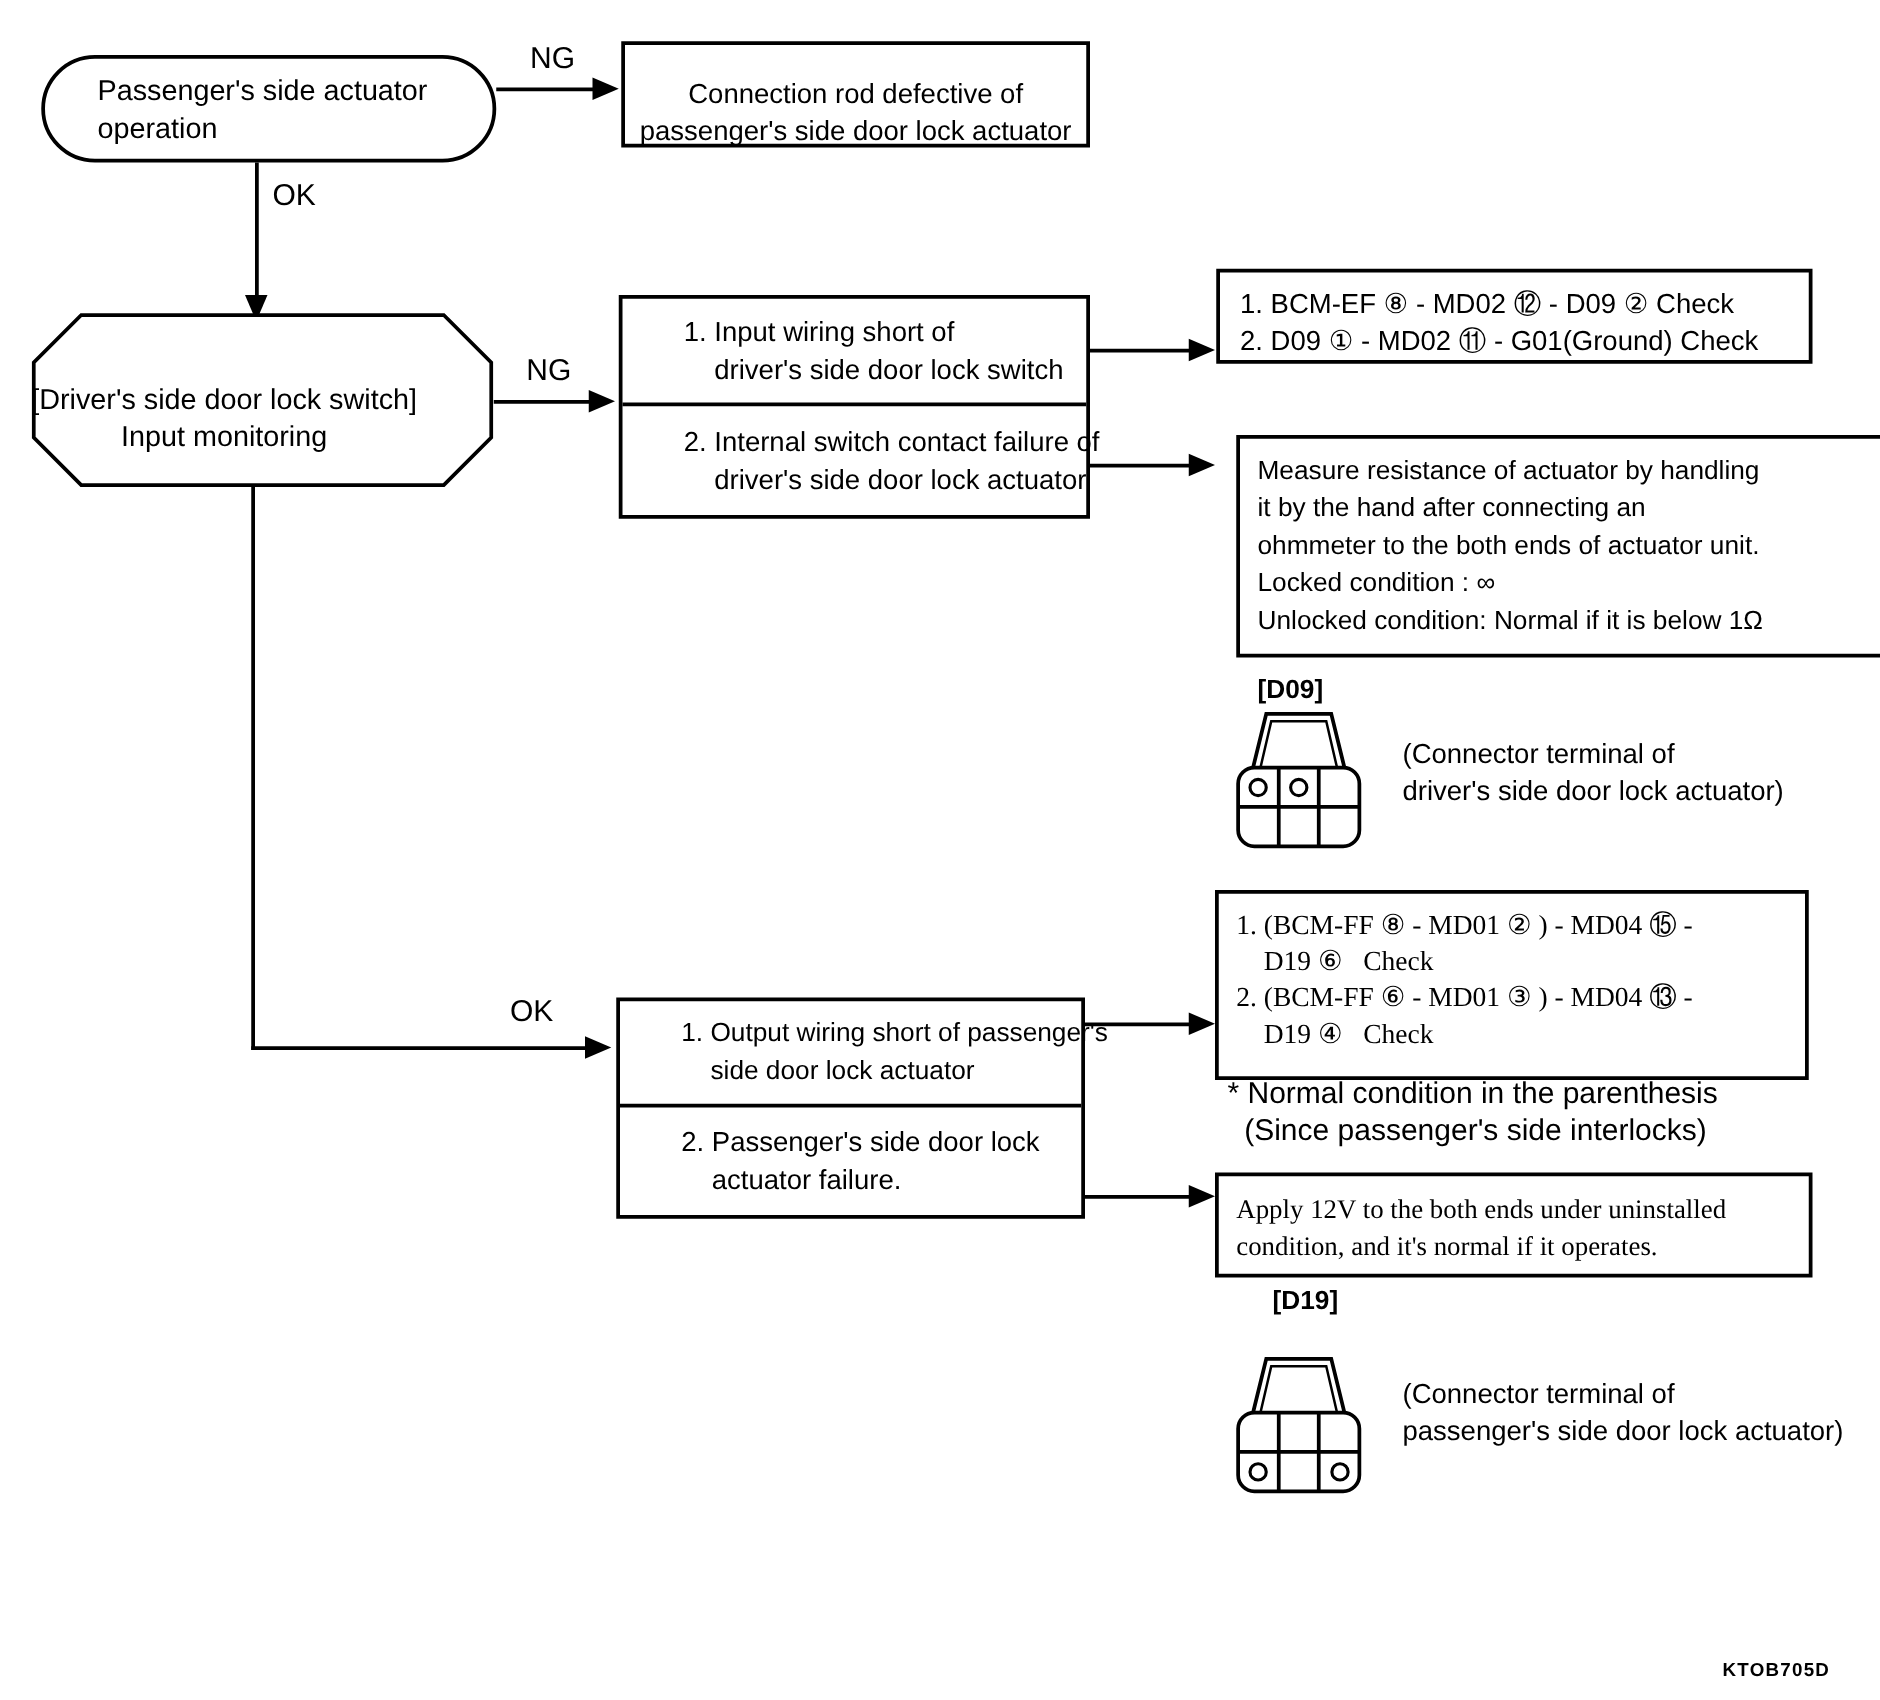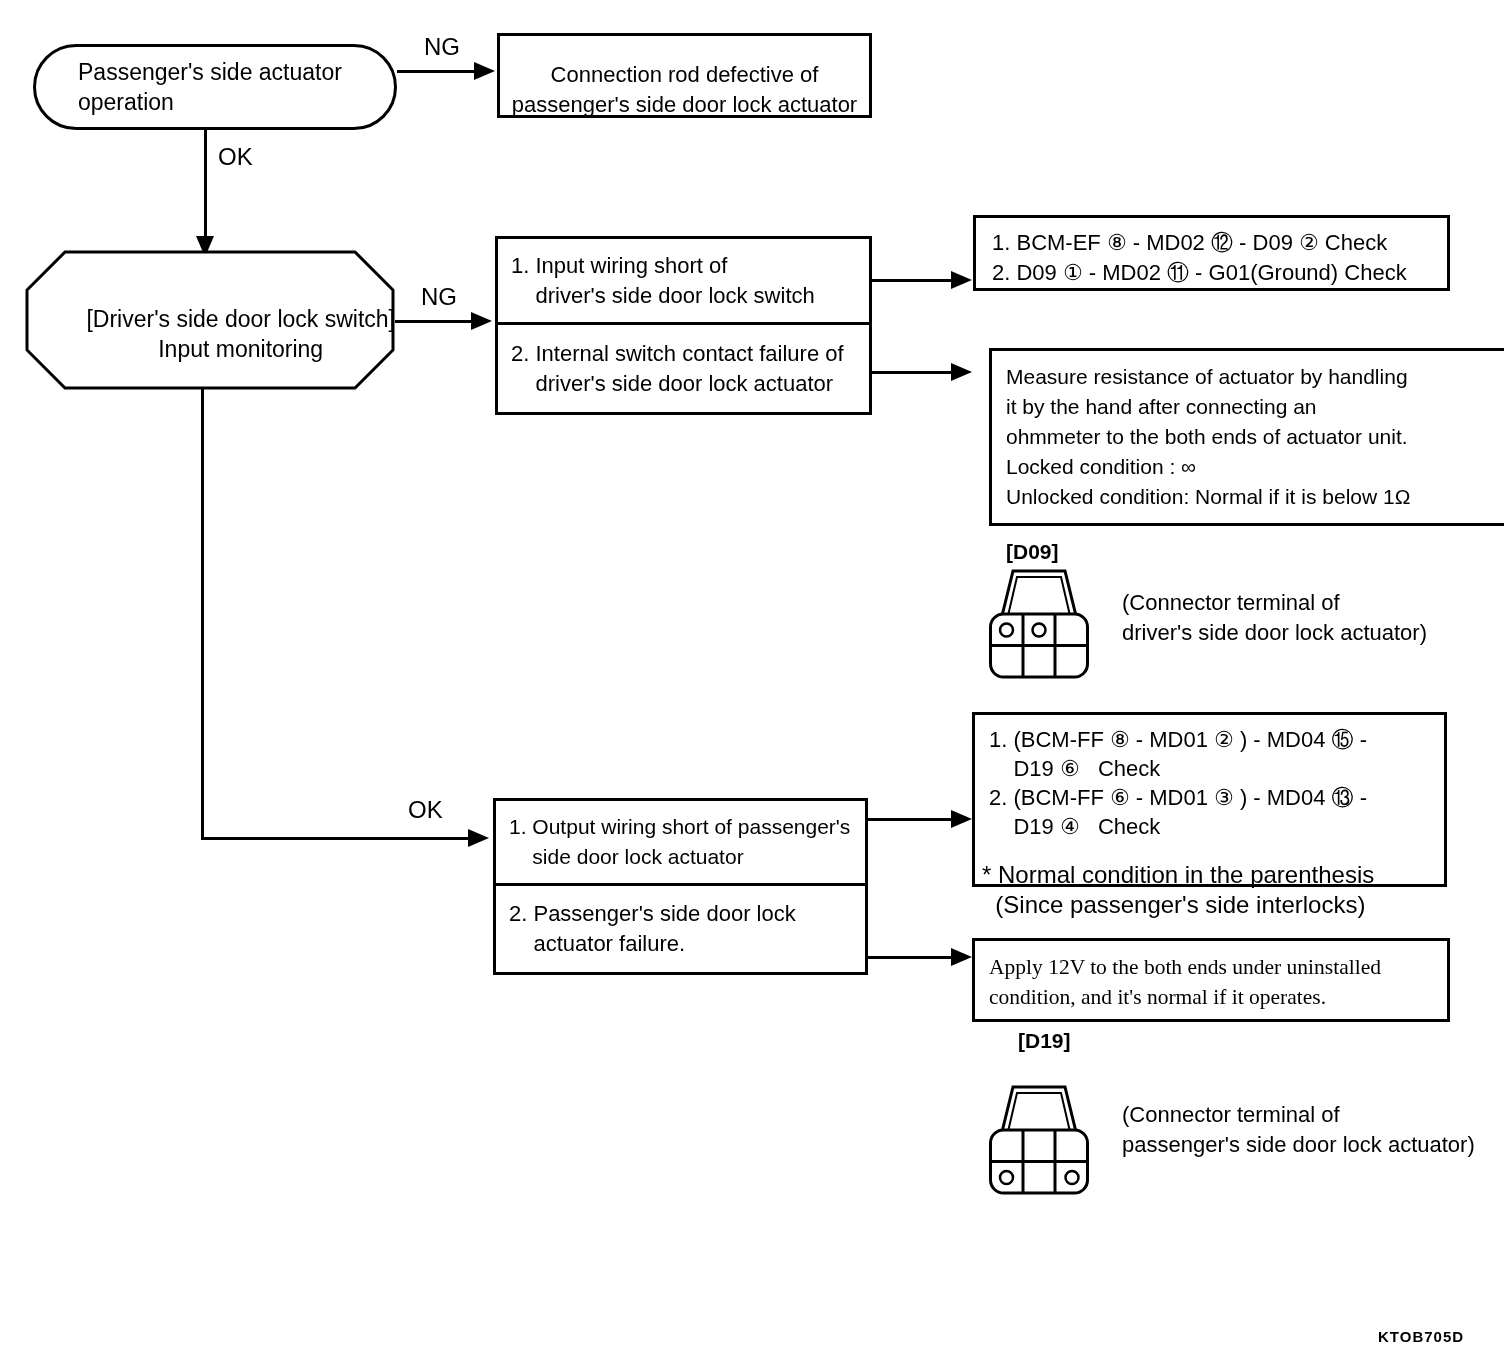--- a/index.html
+++ b/index.html
@@ -29,24 +29,24 @@
   .head-down{position:absolute;width:0;height:0;
     border-left:9px solid transparent;border-right:9px solid transparent;
     border-top:21px solid #000;}
   .lbl{position:absolute;font-size:24px;line-height:26px;}
   .seclabel{position:absolute;font-size:21px;font-weight:bold;}
   .caption{position:absolute;font-size:22px;line-height:30px;white-space:pre;}
   .note{position:absolute;font-size:24px;line-height:30px;white-space:pre;}
   .code{position:absolute;font-size:15px;font-weight:bold;letter-spacing:1px;}
   .octwrap{position:absolute;left:25px;top:250px;width:370px;height:140px;}
   .octtext{position:absolute;left:0;top:0;width:100%;height:100%;
-    display:flex;align-items:center;justify-content:flex-end;text-align:center;}
+    display:flex;align-items:center;justify-content:flex-start;text-align:center;}
   .twosec{position:absolute;border:3px solid #000;box-sizing:border-box;background:#fff;}
   .sec{box-sizing:border-box;display:flex;align-items:center;padding-left:13px;}
-  .sec .txt{font-size:22px;}
+  .sec .txt{font-size:22px;margin-left:36px;}
   .sec.condensed .txt{font-size:21px;}
   .divider{border-bottom:3px solid #000;}
   svg{display:block;}
 </style>
 </head>
 <body>
 
 <div class="canvas">
 
   <div class="stadium">
@@ -138,21 +138,21 @@
       <div class="txt">2. Passenger's side door lock
     actuator failure.</div>
     </div>
   </div>
 
   <div class="hline" style="left:868px;top:818px;width:84px;"></div>
   <div class="head-right" style="left:951px;top:810px;"></div>
   <div class="hline" style="left:868px;top:956px;width:84px;"></div>
   <div class="head-right" style="left:951px;top:948px;"></div>
 
-  <div class="rectbox" style="left:972px;top:712px;width:475px;height:175px;padding:10px 0 0 14px;">
+  <div class="rectbox" style="left:972px;top:712px;width:475px;height:152px;padding:10px 0 0 14px;font-family:Liberation Serif, serif;">
     <div class="txt" style="line-height:29px;">1. (BCM-FF ⑧ - MD01 ② ) - MD04 ⑮ -
     D19 ⑥   Check
 2. (BCM-FF ⑥ - MD01 ③ ) - MD04 ⑬ -
     D19 ④   Check</div>
   </div>
 
   <div class="note" style="left:982px;top:860px;">* Normal condition in the parenthesis
   (Since passenger's side interlocks)</div>
 
   <div class="rectbox" style="left:972px;top:938px;width:478px;height:84px;padding:11px 0 0 14px;">

